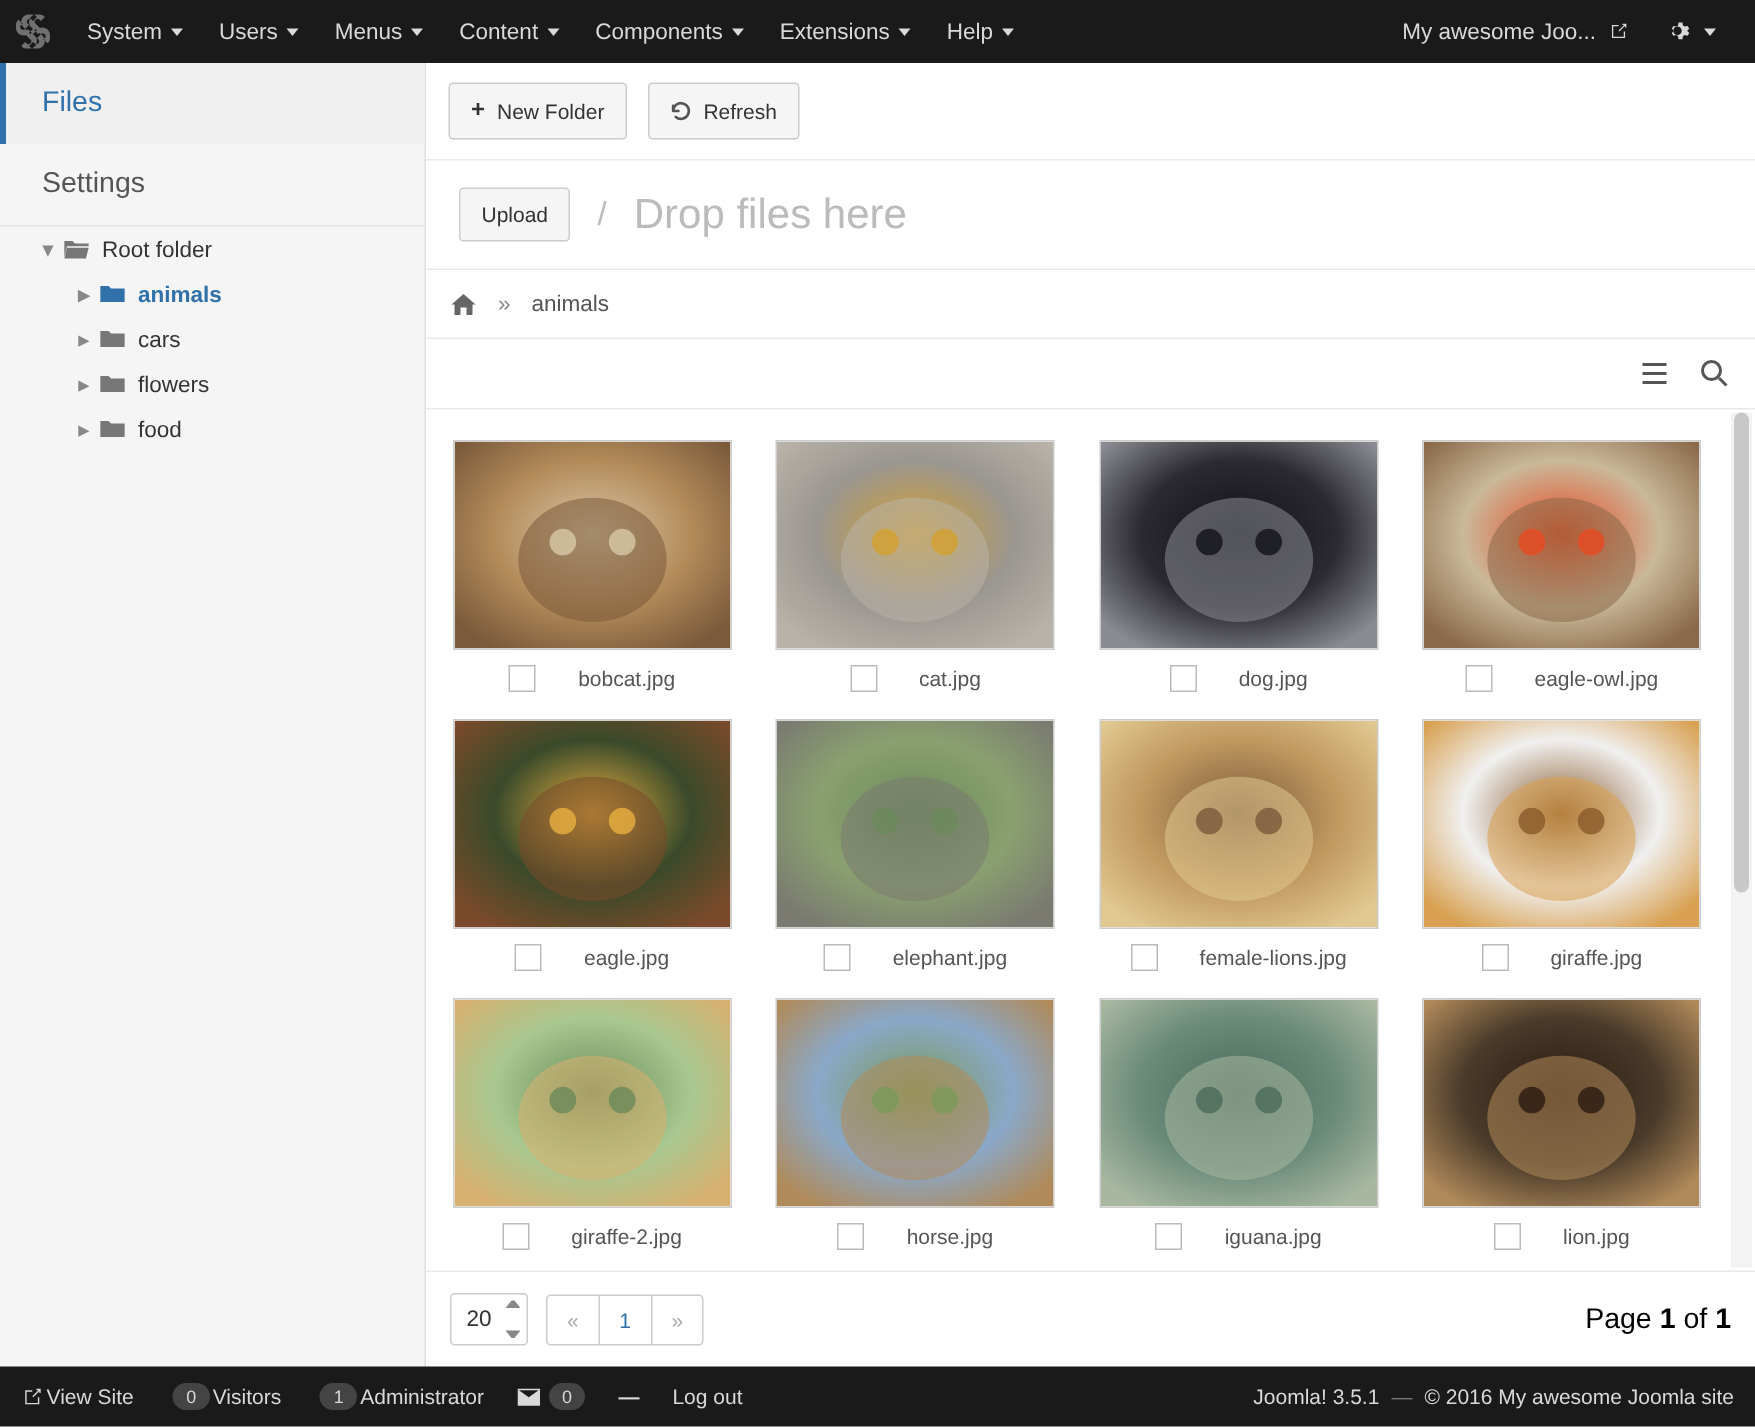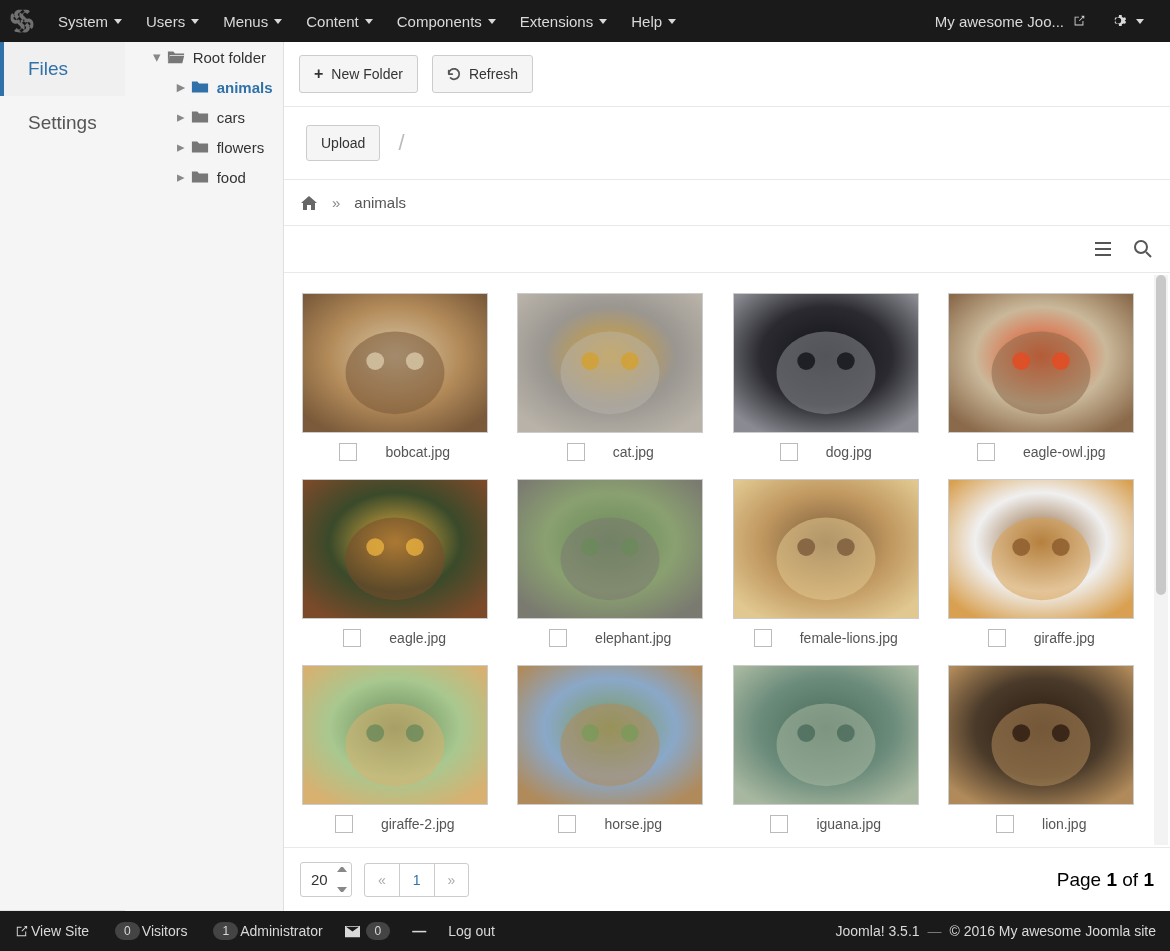--- a/index.html
+++ b/index.html
@@ -14,21 +14,21 @@
 .top-right{margin-left:auto;display:flex;align-items:center}
 .site-link{display:flex;align-items:center;color:#d9d9d9;padding:16px 14px;height:42px;font-size:15px;cursor:pointer}
 .ext-link-small{margin-left:8px}
 .gear{width:18px;height:18px;fill:#d9d9d9}
 .gear-wrap{display:flex;align-items:center;padding:0 12px;height:42px;cursor:pointer}
 
 
 .app{position:absolute;top:42px;left:0;right:0;bottom:40px;display:flex}
 
 
-.sidebar{width:284px;background:#f5f5f5;border-right:1px solid #e0e0e0;display:flex;flex-direction:row}
+.sidebar{width:284px;background:#f5f5f5;border-right:1px solid #e0e0e0;display:flex;flex-direction:column}
 .side-nav{border-bottom:1px solid #e3e3e3}
 .side-nav .navlink{display:block;padding:16px 28px;font-size:19px;color:#555;cursor:pointer}
 .side-nav .navlink.active{color:#3071a9;font-weight:500;border-left:4px solid #3071a9;padding-left:24px;background:#f0f0f0}
 .folders-head{padding:22px 26px 10px;font-size:14px;color:#777;letter-spacing:.5px;font-weight:600}
 .folder-tree{padding:0 10px 0 26px}
 .tree-row{display:flex;align-items:center;padding:6px 0;cursor:pointer;font-size:15px}
 .tree-row .toggle{width:12px;text-align:center;color:#888;margin-right:4px}
 .tree-row .fld-icn{width:18px;height:16px;margin-right:8px;fill:#777}
 .tree-row.lv1{padding-left:24px}
 .tree-row.lv1.active{color:#3071a9;font-weight:600}
@@ -198,20 +198,21 @@
           </svg>
         <span>Refresh</span>
       </div>
     </div>
 
     <div class="uploadbar">
       <div class="btn">
         <span>Upload</span>
       </div>
       <span class="slash">/</span>
+      <span class="drop-hint">Drop files here</span>
     </div>
 
     <div class="crumbs">
       <svg class="home-icn" viewBox="0 0 18 16">
           <path d="M9 1l8 7h-2v7h-4v-5H7v5H3V8H1z"></path>
         </svg>
       <span class="crumb-sep">»</span>
       <span class="crumb-last">animals</span>
     </div>
 

